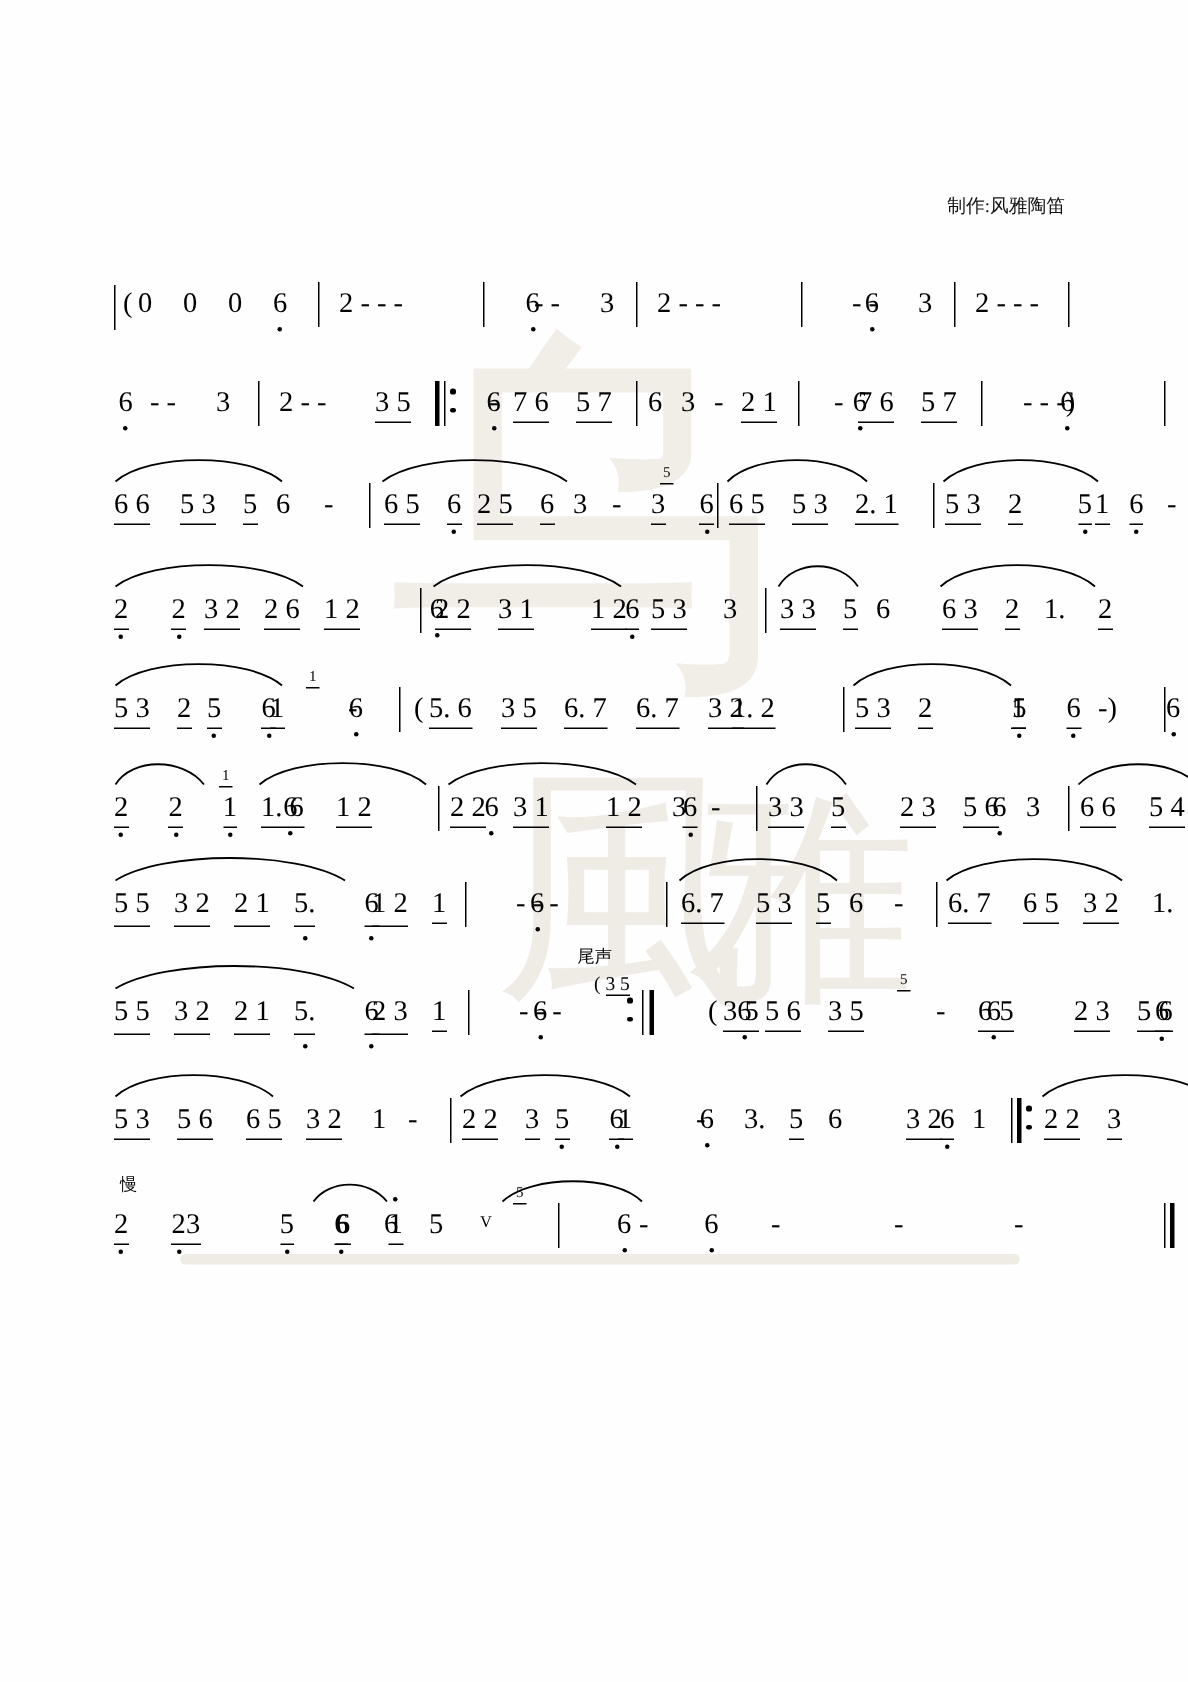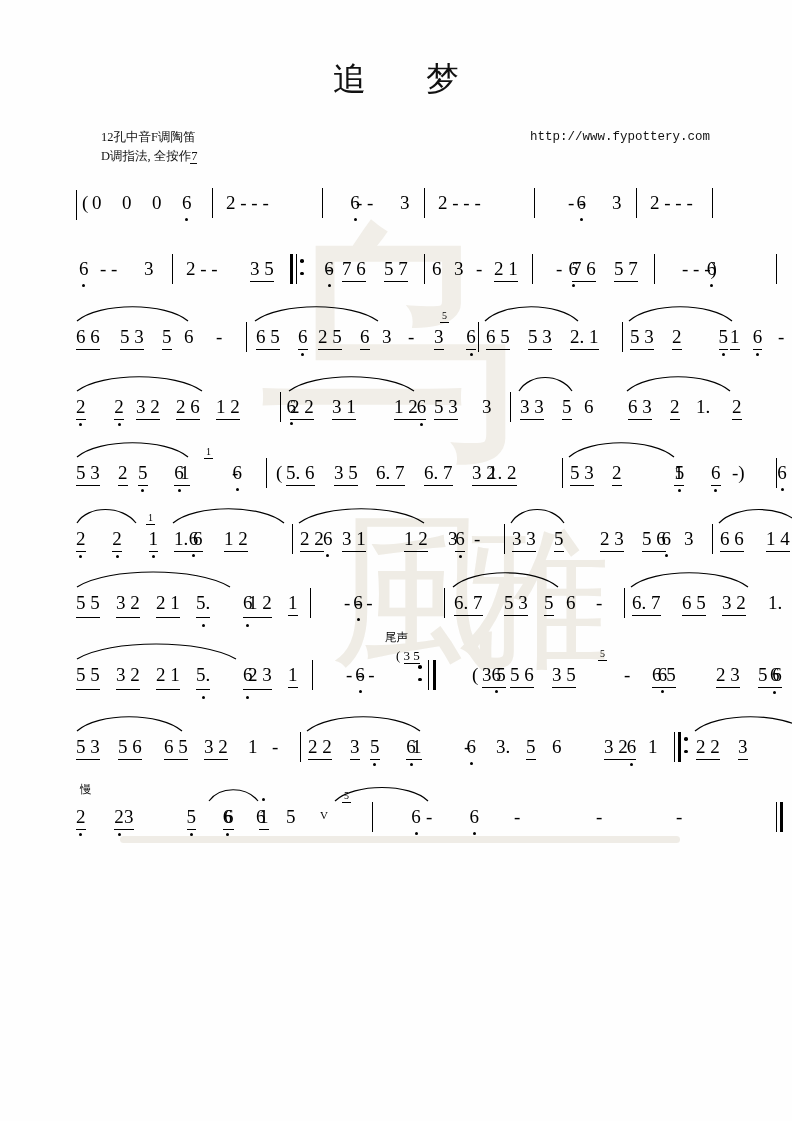--- a/index.html
+++ b/index.html
@@ -239,27 +239,24 @@
 
   <div class="watermark">
     <div class="wm-glyph1">乌</div>
     <div class="wm-glyph2">風</div>
     <div class="wm-glyph3">雅</div>
     <div class="wm-rule"></div>
   </div>
 
   <div class="content">
 
-    <div class="title">追梦</div>
-
-    <div class="meta-left"><span>12孔中音F调陶笛</span>
-<span>D调指法, 全按作</span><span class="seven">7</span></div>
+
 
     <div class="meta-right">
-      <div>http://www.fypottery.com</div>
+      <div class="cn">制作:风雅陶笛</div>
     </div>
 
     <div class="row" style="top:192px;">
       <div class="bar" style="left:0; top:-2px; height:30px;"></div>
       <span class="cell" style="left:6px;">(</span>
       <span class="cell" style="left:16px;">0</span>
       <span class="cell" style="left:46px;">0</span>
       <span class="cell" style="left:76px;">0</span>
       <span class="cell n dot-low" style="left:106px;">6</span>
       <div class="bar" style="left:136px;"></div>
@@ -457,21 +454,21 @@
       <span class="cell u1" style="left:478px;">5</span>
       <span class="cell n dot-low" style="left:500px;">6</span>
       <span class="cell u1" style="left:524px;">2 3</span>
       <span class="cell u1" style="left:566px;">5 6</span>
       <span class="cell" style="left:608px;">3</span>
       <div class="bar" style="left:636px;"></div>
       <svg class="arc" style="left:640px; top:-22px;" width="86" height="20">
           <path d="M3 17 C 20 -1, 66 -1, 82 17" fill="none" stroke="#000" stroke-width="1.2"></path>
         </svg>
       <span class="cell u1" style="left:644px;">6 6</span>
-      <span class="cell u1" style="left:690px;">1 4</span>
+      <span class="cell u1" style="left:690px;">5 4</span>
       
       
       
     </div>
 
     <div class="row" style="top:592px;">
       <svg class="arc" style="left:-2px; top:-22px;" width="160" height="20">
           <path d="M3 17 C 34 -3, 124 -3, 156 17" fill="none" stroke="#000" stroke-width="1.2"></path>
         </svg>
       <span class="cell u2" style="left:0px;">5 5</span>

